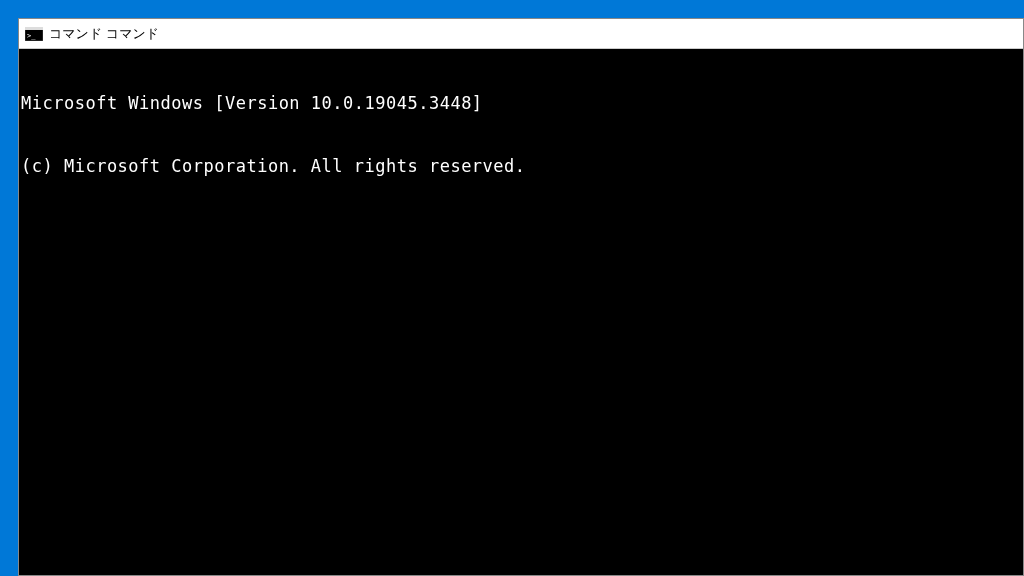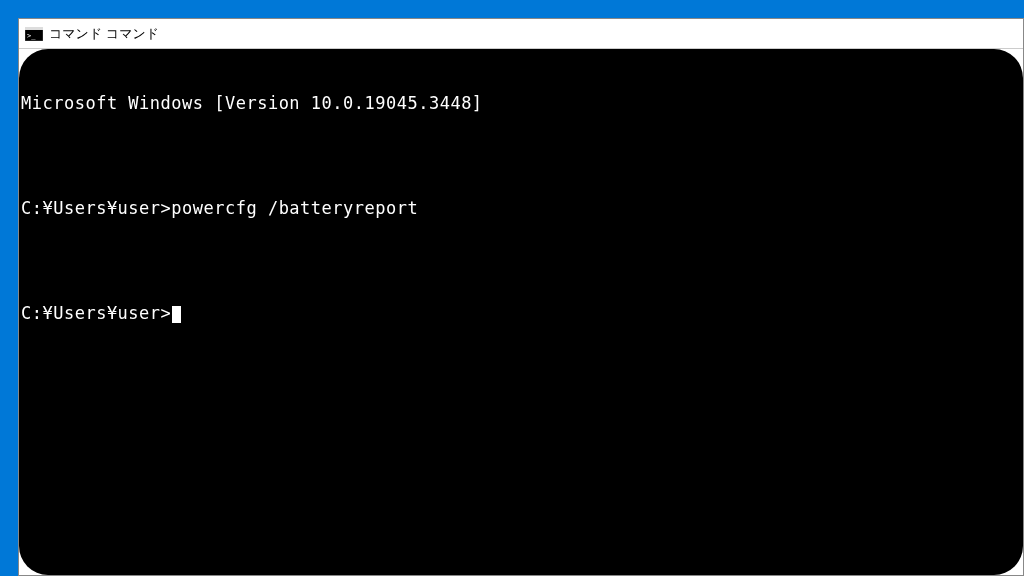--- a/index.html
+++ b/index.html
@@ -52,21 +52,20 @@
       flex: 1;
       background: #000;
       color: #fff;
       font-family: "MS Gothic", "Consolas", monospace;
       font-size: 17px;
       line-height: 21px;
       padding: 2px 0 0 2px;
       white-space: pre;
       letter-spacing: 0.5px;
       overflow: hidden;
-      border-radius: 29px;
     }
     .terminal .line {
       display: block;
     }
     .cursor {
       display: inline-block;
       width: 9px;
       height: 17px;
       background: #fff;
       vertical-align: text-bottom;
@@ -86,18 +85,17 @@
       <svg viewBox="0 0 18 14">
         <rect x="0" y="0" width="18" height="14" fill="#000" stroke="#888" stroke-width="0.5"></rect>
         <rect x="0" y="0" width="18" height="3" fill="#ddd"></rect>
         <text x="2" y="11" font-size="7" fill="#fff" font-family="monospace">&gt;_</text>
       </svg>
     </span>
     <span>コマンド コマンド</span>
   </div>
   <div class="terminal">
     <span class="line">Microsoft Windows [Version 10.0.19045.3448]</span>
+    <span class="line">(c) Microsoft Corporation. All rights reserved.</span>
     <span class="line"></span>
-    <span class="line">C:¥Users¥user&gt;powercfg /batteryreport</span>
     <span class="line"></span>
-    <span class="line"><span>C:¥Users¥user&gt;</span><span class="cursor"></span></span>
   </div>
 </div>
 
 </body></html>

